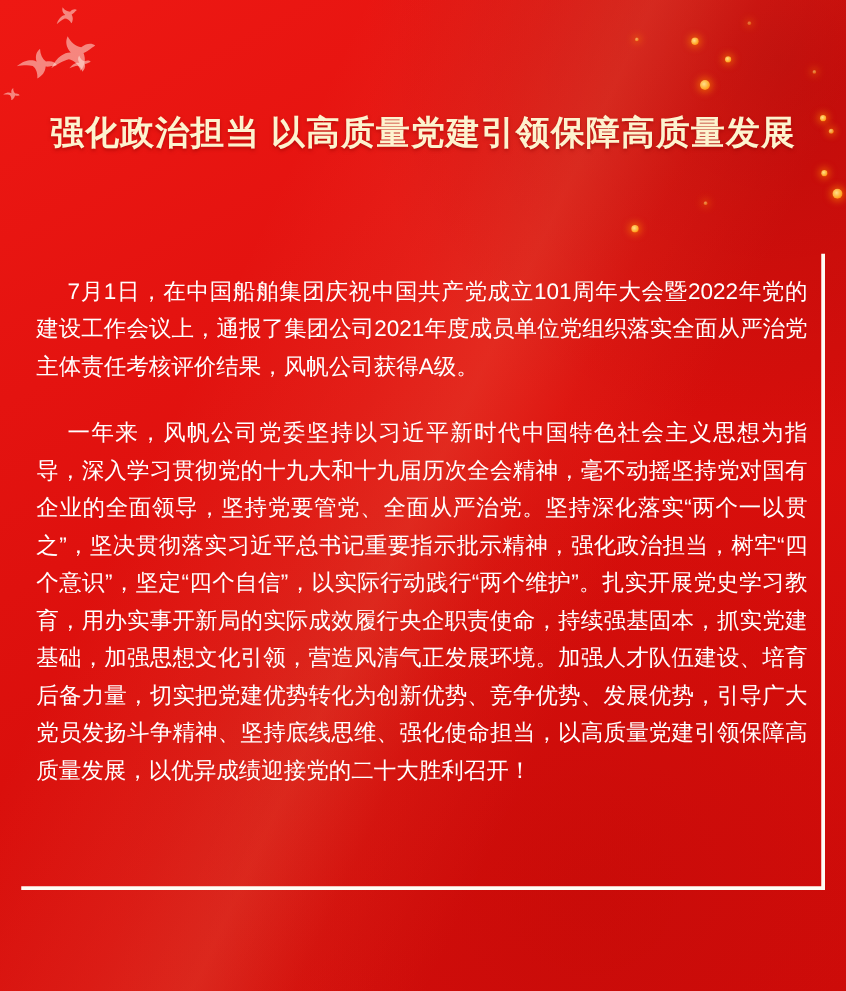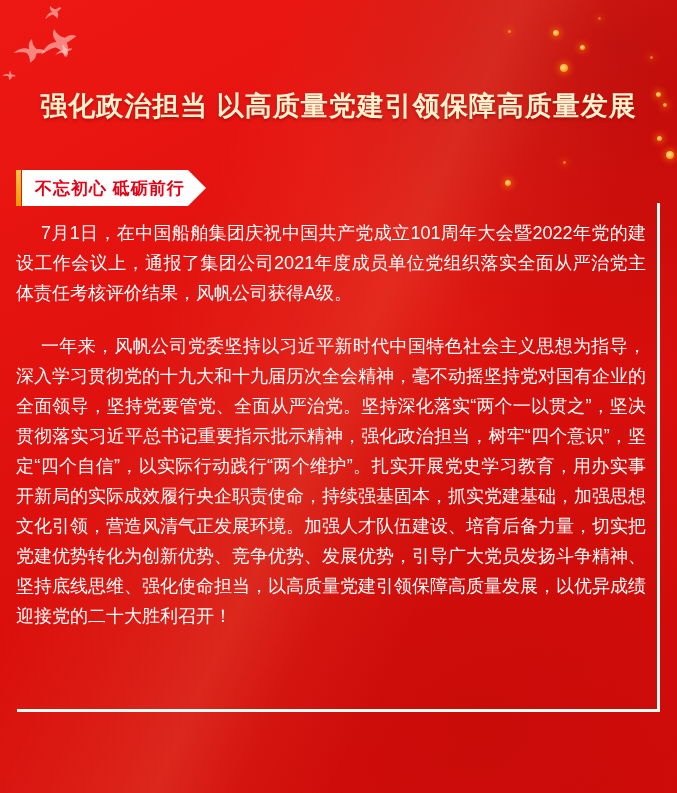--- a/index.html
+++ b/index.html
@@ -42,21 +42,21 @@
     clip-path:polygon(0 0, 166px 0, 184px 50%, 166px 100%, 0 100%);
     display:flex; align-items:center;
     padding-left:13px; box-sizing:border-box;
   }
   .badge-text { color:#e60013; font-size:17px; font-weight:bold; letter-spacing:1px; white-space:nowrap; }
   .article {
     position:absolute; left:16px; top:218px; width:630px;
     color:#ffffff; font-size:18px; line-height:30px;
     text-align:justify;
   }
-  .article p { margin:0 0 23px 0; text-indent:25px; }
+  .article p { margin:0 0 23px 13px; text-indent:25px; }
   .frame-v { position:absolute; left:657px; top:203px; width:3px; height:509px; background:#fffdf5; }
   .frame-h { position:absolute; left:17px; top:709px; width:643px; height:3px; background:#fffdf5; }
 </style>
 </head>
 <body>
 
 <div class="stage">
 
   <div class="sheen"></div>
 
@@ -85,26 +85,20 @@
   <div class="particle" style="left:663px; top:103px; width:4px; height:4px; opacity:.85;"></div>
   <div class="particle" style="left:624px; top:98px; width:3px; height:3px; opacity:.6;"></div>
   <div class="particle" style="left:657px; top:136px; width:5px; height:5px;"></div>
   <div class="particle" style="left:666px; top:151px; width:8px; height:8px;"></div>
   <div class="particle" style="left:563px; top:161px; width:3px; height:3px; opacity:.6;"></div>
   <div class="particle" style="left:505px; top:180px; width:6px; height:6px;"></div>
   <div class="particle" style="left:598px; top:17px; width:3px; height:3px; opacity:.5;"></div>
 
   <h1 class="page-title">强化政治担当 以高质量党建引领保障高质量发展</h1>
 
-  <div class="badge">
-    <span class="badge-bar"></span>
-    <span class="badge-arrow">
-      <span class="badge-text">不忘初心 砥砺前行</span>
-    </span>
-  </div>
 
   <div class="article">
     <p>7月1日，在中国船舶集团庆祝中国共产党成立101周年大会暨2022年党的建设工作会议上，通报了集团公司2021年度成员单位党组织落实全面从严治党主体责任考核评价结果，风帆公司获得A级。</p>
     <p>一年来，风帆公司党委坚持以习近平新时代中国特色社会主义思想为指导，深入学习贯彻党的十九大和十九届历次全会精神，毫不动摇坚持党对国有企业的全面领导，坚持党要管党、全面从严治党。坚持深化落实“两个一以贯之”，坚决贯彻落实习近平总书记重要指示批示精神，强化政治担当，树牢“四个意识”，坚定“四个自信”，以实际行动践行“两个维护”。扎实开展党史学习教育，用办实事开新局的实际成效履行央企职责使命，持续强基固本，抓实党建基础，加强思想文化引领，营造风清气正发展环境。加强人才队伍建设、培育后备力量，切实把党建优势转化为创新优势、竞争优势、发展优势，引导广大党员发扬斗争精神、坚持底线思维、强化使命担当，以高质量党建引领保障高质量发展，以优异成绩迎接党的二十大胜利召开！</p>
   </div>
 
   <div class="frame-v"></div>
   <div class="frame-h"></div>
 
 </div>

